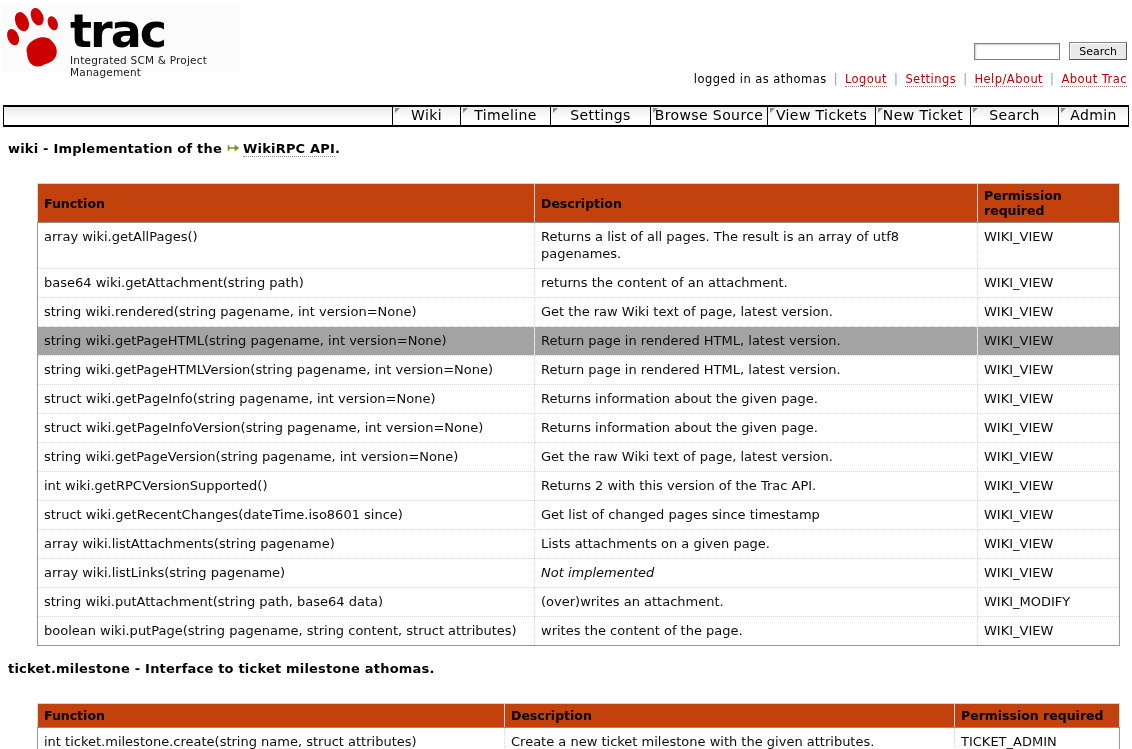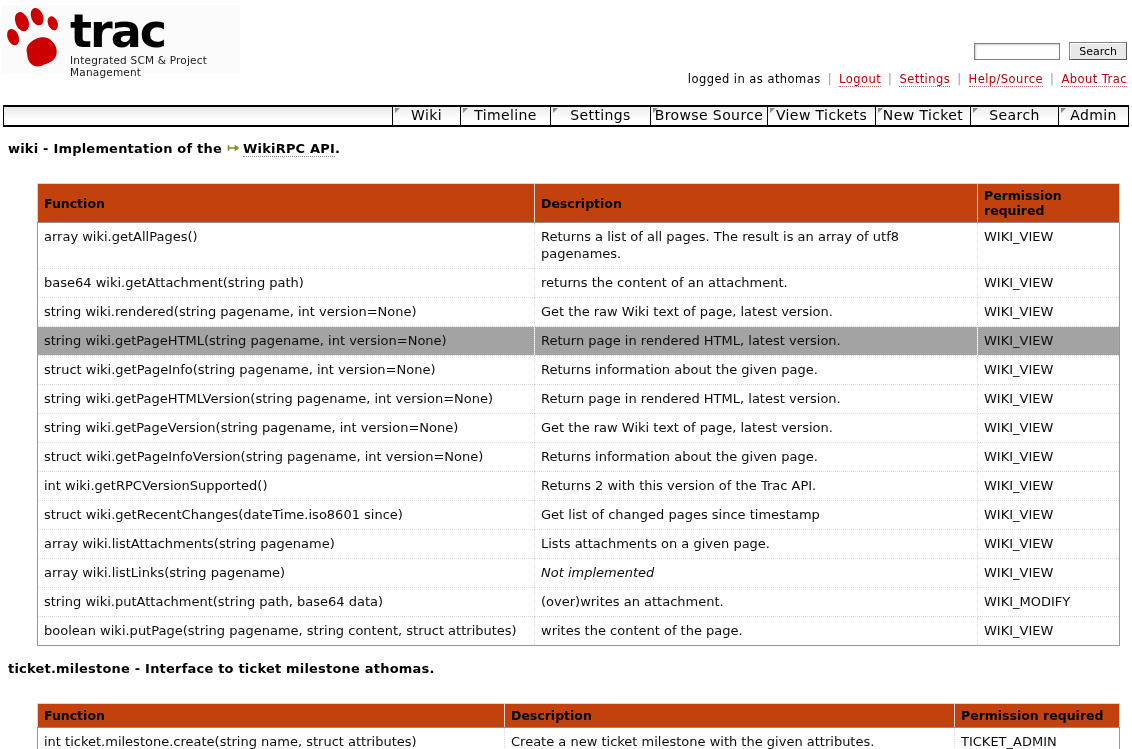--- a/index.html
+++ b/index.html
@@ -83,21 +83,21 @@
       <div class="tagline">Integrated SCM &amp; Project Management</div>
     </div>
   </div>
 
   <div class="search-area">
     <input class="search-input" type="text" value="" style="">
     <button class="search-btn">Search</button>
   </div>
 
   <div class="meta-row">
-    <span>logged in as athomas</span><span id="meta-links"><span class="sep">|</span><a class="meta-link">Logout</a><span class="sep">|</span><a class="meta-link">Settings</a><span class="sep">|</span><a class="meta-link">Help/Source</a><span class="sep">|</span><a class="meta-link">About Trac</a></span>
+    <span>logged in as athomas</span><span id="meta-links"><span class="sep">|</span><a class="meta-link">Logout</a><span class="sep">|</span><a class="meta-link">Settings</a><span class="sep">|</span><a class="meta-link">Help/About</a><span class="sep">|</span><a class="meta-link">About Trac</a></span>
   </div>
 </div>
 
 <div class="mainnav">
   <div class="filler"></div>
 
 <div class="tab tab-0">
       <span class="corner-icon"></span>
       <span>Wiki</span>
     </div>
@@ -171,37 +171,37 @@
           <td>string wiki.rendered(string pagename, int version=None)</td>
           <td>Get the raw Wiki text of page, latest version.</td>
           <td>WIKI_VIEW</td>
         </tr>
         <tr class="highlight">
           <td>string wiki.getPageHTML(string pagename, int version=None)</td>
           <td>Return page in rendered HTML, latest version.</td>
           <td>WIKI_VIEW</td>
         </tr>
         <tr>
+          <td>string wiki.getPageHTMLVersion(string pagename, int version=None)</td>
+          <td>Return page in rendered HTML, latest version.</td>
+          <td>WIKI_VIEW</td>
+        </tr>
+        <tr>
           <td>struct wiki.getPageInfo(string pagename, int version=None)</td>
           <td>Returns information about the given page.</td>
           <td>WIKI_VIEW</td>
         </tr>
         <tr>
-          <td>string wiki.getPageHTMLVersion(string pagename, int version=None)</td>
-          <td>Return page in rendered HTML, latest version.</td>
+          <td>struct wiki.getPageInfoVersion(string pagename, int version=None)</td>
+          <td>Returns information about the given page.</td>
           <td>WIKI_VIEW</td>
         </tr>
         <tr>
           <td>string wiki.getPageVersion(string pagename, int version=None)</td>
           <td>Get the raw Wiki text of page, latest version.</td>
-          <td>WIKI_VIEW</td>
-        </tr>
-        <tr>
-          <td>struct wiki.getPageInfoVersion(string pagename, int version=None)</td>
-          <td>Returns information about the given page.</td>
           <td>WIKI_VIEW</td>
         </tr>
         <tr>
           <td>int wiki.getRPCVersionSupported()</td>
           <td>Returns 2 with this version of the Trac API.</td>
           <td>WIKI_VIEW</td>
         </tr>
         <tr>
           <td>struct wiki.getRecentChanges(dateTime.iso8601 since)</td>
           <td>Get list of changed pages since timestamp</td>

